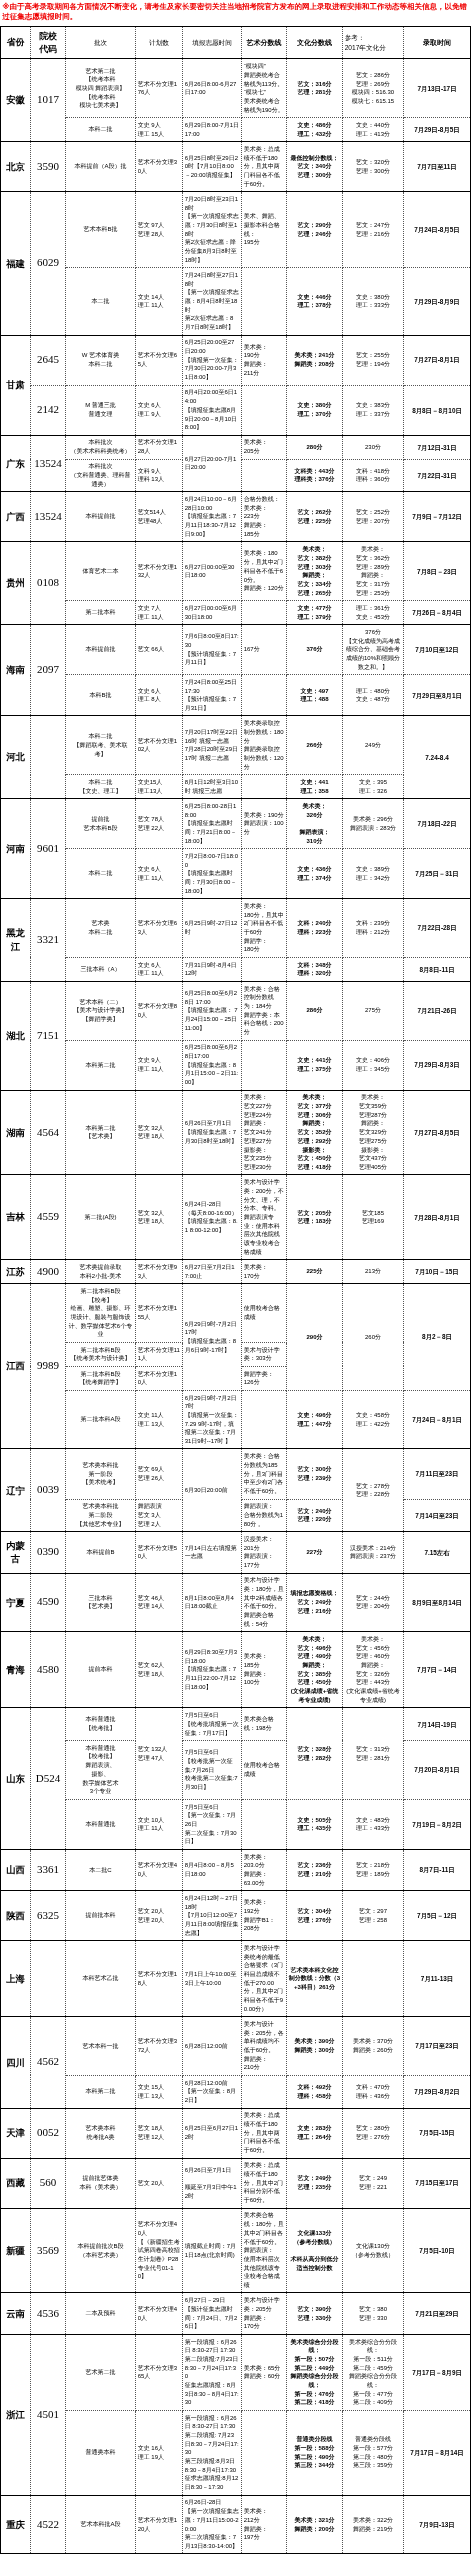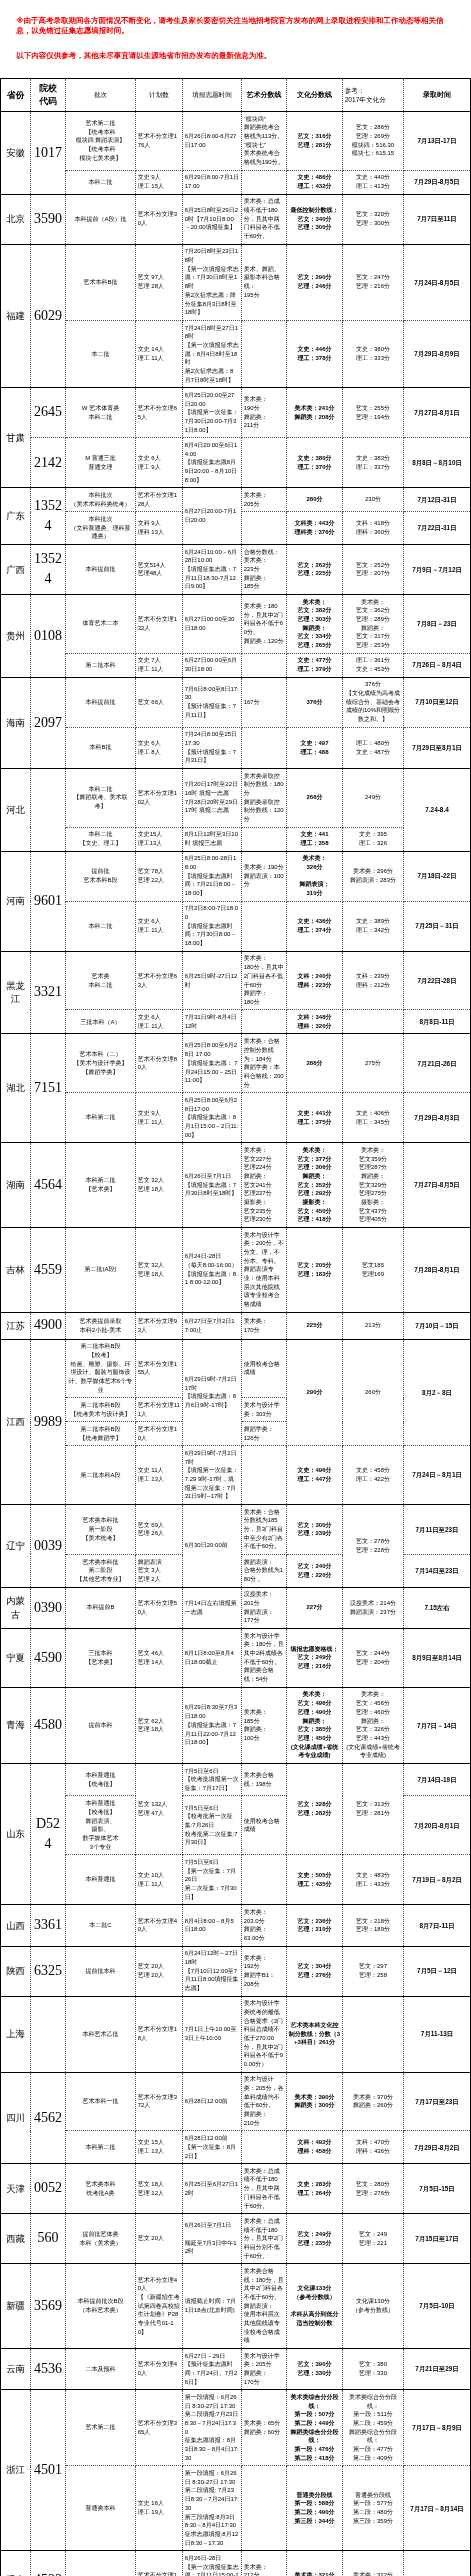--- a/index.html
+++ b/index.html
@@ -1,43 +1,42 @@
 <!DOCTYPE html>
 <html style="font-size:8.9px"><head>
 <meta charset="utf-8">
 <style>
   html,body{margin:0;padding:0;background:#fff;color:#000;
     font-family:"Liberation Sans","DejaVu Sans",sans-serif;}
   body{width:471px;}
   .notice{color:#f00000;font-weight:bold;font-size:7.5px;line-height:1.4;
     padding:1.7px 2.2px 3.3px 2.2px;}
-  .notice div{margin:14px;}
+  .notice div{margin:0;}
   table{border-collapse:collapse;table-layout:fixed;width:471px;
     border:1.1px solid #000;}
   th,td{border:0.6px dotted #555;padding:2.8px 1.7px;vertical-align:middle;
     font-size:6px;line-height:1.45;white-space:pre-line;word-break:break-all;
     text-align:center;}
   thead th{border-bottom:1.1px solid #000;font-weight:normal;font-size:6.6px;}
   thead th.big{font-size:8.9px;font-weight:bold;}
   thead th.bold{font-weight:bold;font-size:7px;}
   thead th.left{text-align:left;}
   tr.province-start td{border-top:1.1px solid #000;}
-  td.province{font-size:9.4px;font-weight:normal;padding:1.1px;}
-  td.code{font-size:14px;font-family:"Liberation Serif","DejaVu Serif",serif;}
+  td.province{font-size:9.4px;font-weight:bold;padding:1.1px;}
+  td.code{font-size:11px;font-family:"Liberation Serif","DejaVu Serif",serif;}
   td.plan,td.time,td.art{text-align:left;}
   td.culture{font-weight:bold;}
   td.admit{font-weight:bold;font-size:6.4px;}
   td.batch{font-size:6px;}
 </style>
 </head>
 <body>
 
 <div class="notice">
   <div>※由于高考录取期间各方面情况不断变化，请考生及家长要密切关注当地招考院官方发布的网上录取进程安排和工作动态等相关信息，以免错过征集志愿填报时间。</div>
-  <div>以下内容仅供参考，其他未尽事宜请以生源地省市招办发布的最新信息为准。</div>
 </div>
 
 <table>
   <colgroup>
     <col style="width:30px">
       <col style="width:35px">
       <col style="width:70px">
     <col style="width:47px">
       <col style="width:59px">
       <col style="width:45px">

